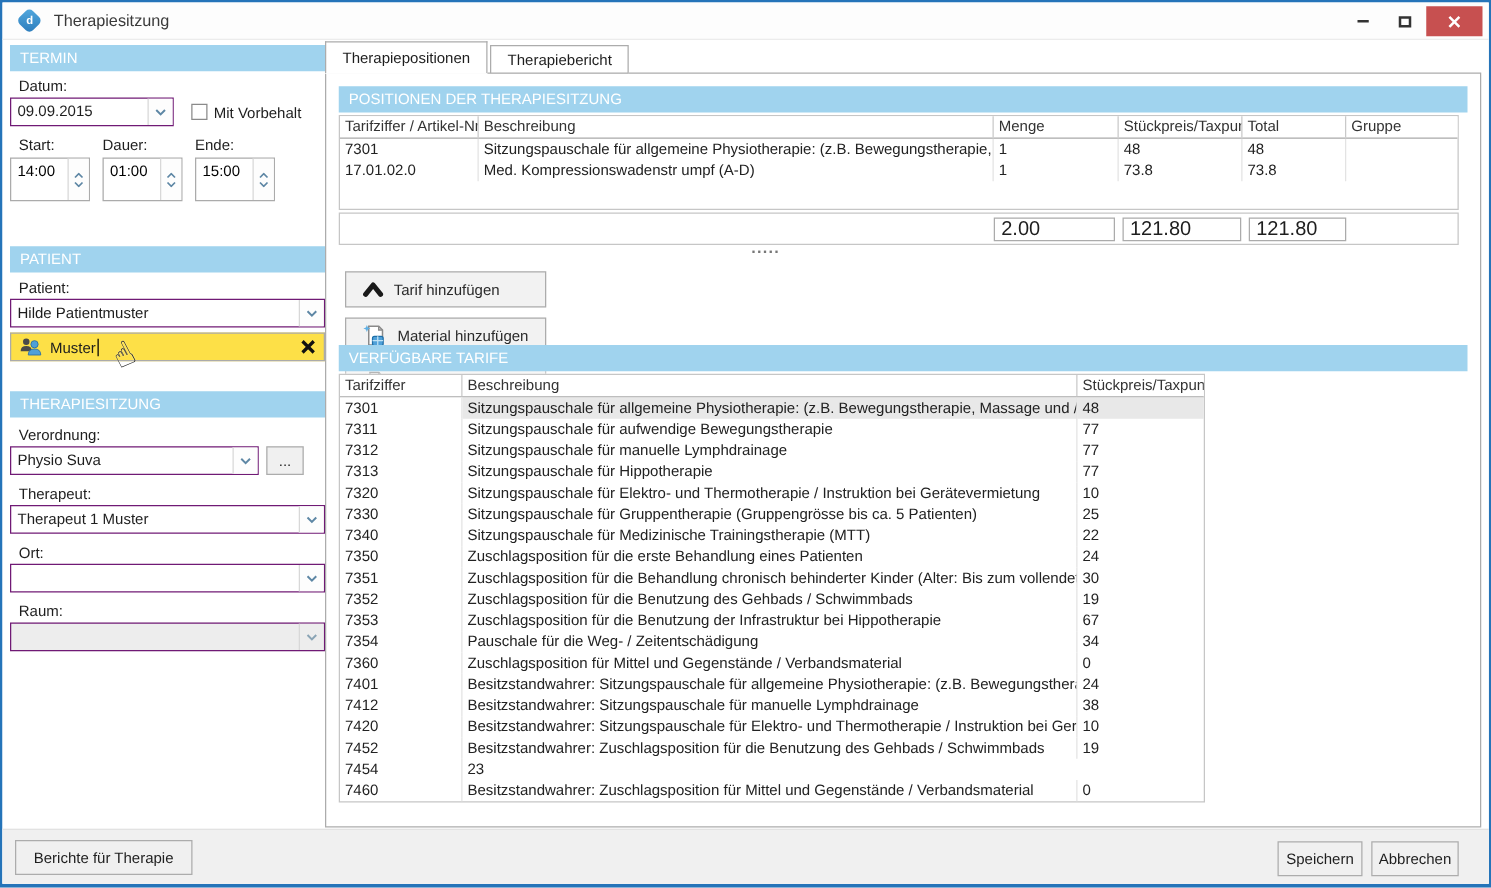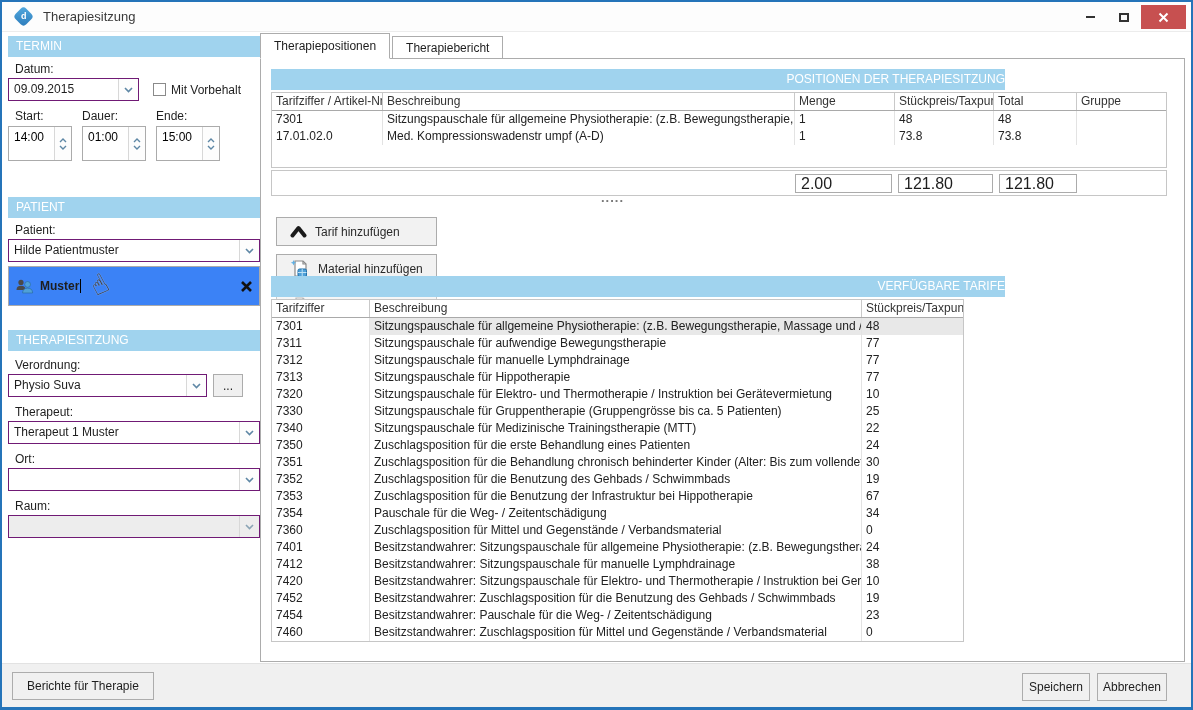--- a/index.html
+++ b/index.html
@@ -35,34 +35,34 @@
   .combo.disabled{background:#EDEDED;}
   .combo.disabled .combo-arrow{background:#EDEDED;}
   .row{display:flex;align-items:center;}
   .checkbox-wrap{display:flex;align-items:center;margin-left:14px;font-size:12px;color:#1E1E1E;}
   .checkbox{width:13px;height:13px;border:1px solid #8A8A8A;background:#FFF;margin-right:5px;flex:none;}
   .time-labels{margin-top:8px;}
   .time-labels span{font-size:12px;color:#1E1E1E;}
   .spin{width:64px;height:35px;border:1px solid #ABABAB;background:#FFF;display:flex;align-items:stretch;margin-right:10px;}
   .spin-val{flex:1;padding-left:5px;font-size:12px;line-height:21px;}
   .spin-arrows{width:17px;border-left:1px solid #D8D8D8;display:flex;flex-direction:column;align-items:center;justify-content:center;gap:2px;background:#FDFDFD;}
-  .search-box{position:relative;height:40px;border:1px solid #ABABAB;background:#3b82f6;display:flex;align-items:center;padding:0 6px;font-weight:bold;}
+  .search-box{position:relative;height:23px;border:1px solid #ABABAB;background:#fde047;display:flex;align-items:center;padding:0 6px;}
   .search-text{font-size:12px;margin-left:6px;color:#1E1E1E;}
   .caret{display:inline-block;width:1px;height:14px;background:#000;vertical-align:middle;margin-left:1px;}
   .clear-x{margin-left:auto;display:flex;align-items:center;}
   .hand-cursor{position:absolute;left:82px;top:2px;font-size:27px;color:#111;transform:rotate(-28deg);
     font-family:"DejaVu Sans",sans-serif;text-shadow:0 0 1px #fff;pointer-events:none;}
   
   .tabs{position:absolute;left:258px;top:1px;display:flex;align-items:flex-end;z-index:3;}
   .tab{font-size:12px;color:#1E1E1E;background:#FFF;border:1px solid #ACACAC;padding:0 13px;white-space:nowrap;}
   .tab.active{height:26px;line-height:25px;border-bottom:1px solid #FFF;position:relative;z-index:4;}
   .tab.inactive{height:23px;line-height:22px;margin-left:2px;}
   .main-panel{position:absolute;left:258px;right:6px;top:26px;bottom:45px;border:1px solid #ACACAC;background:#FFF;z-index:2;}
-  .band{position:absolute;left:10px;width:734px;height:21px;background:var(--accent);color:#FFF;
-    font-size:12px;line-height:21px;padding-left:20px;white-space:nowrap;overflow:hidden;text-align:right;}
+  .band{position:absolute;left:10px;width:903px;height:21px;background:var(--accent);color:#FFF;
+    font-size:12px;line-height:21px;padding-left:8px;white-space:nowrap;overflow:hidden;}
   
   .grid{position:absolute;left:10px;background:#FFF;border:1px solid #C6C6C6;}
   .grid-header{display:grid;border-bottom:1px solid #A9A9A9;background:#FFF;}
   .grid-header .cell{font-size:12px;color:#333;padding:0 4px;height:17px;line-height:17px;
     border-right:1px solid #C9C9C9;white-space:nowrap;overflow:hidden;}
   .grid-header .cell:last-child{border-right:none;}
   .grid-row{display:grid;height:17px;}
   .grid-row .cell{font-size:12px;color:#222;padding:0 4px;line-height:17px;border-right:1px solid #E3E3E3;
     white-space:nowrap;overflow:hidden;}
   .grid-row .cell:last-child{border-right:none;}
@@ -410,21 +410,20 @@
               <div class="cell">Besitzstandwahrer: Sitzungspauschale für Elektro- und Thermotherapie / Instruktion bei Gerätevermie</div>
               <div class="cell">10</div>
             </div>
             <div class="grid-row">
               <div class="cell">7452</div>
               <div class="cell">Besitzstandwahrer: Zuschlagsposition für die Benutzung des Gehbads / Schwimmbads</div>
               <div class="cell">19</div>
             </div>
             <div class="grid-row">
               <div class="cell">7454</div>
-              <div class="cell">Besitzstandwahrer: Pauschale für die Weg- / Zeitentschädigung</div>
               <div class="cell">23</div>
             </div>
             <div class="grid-row">
               <div class="cell">7460</div>
               <div class="cell">Besitzstandwahrer: Zuschlagsposition für Mittel und Gegenstände / Verbandsmaterial</div>
               <div class="cell">0</div>
             </div>
           </div>
       </div>
 

